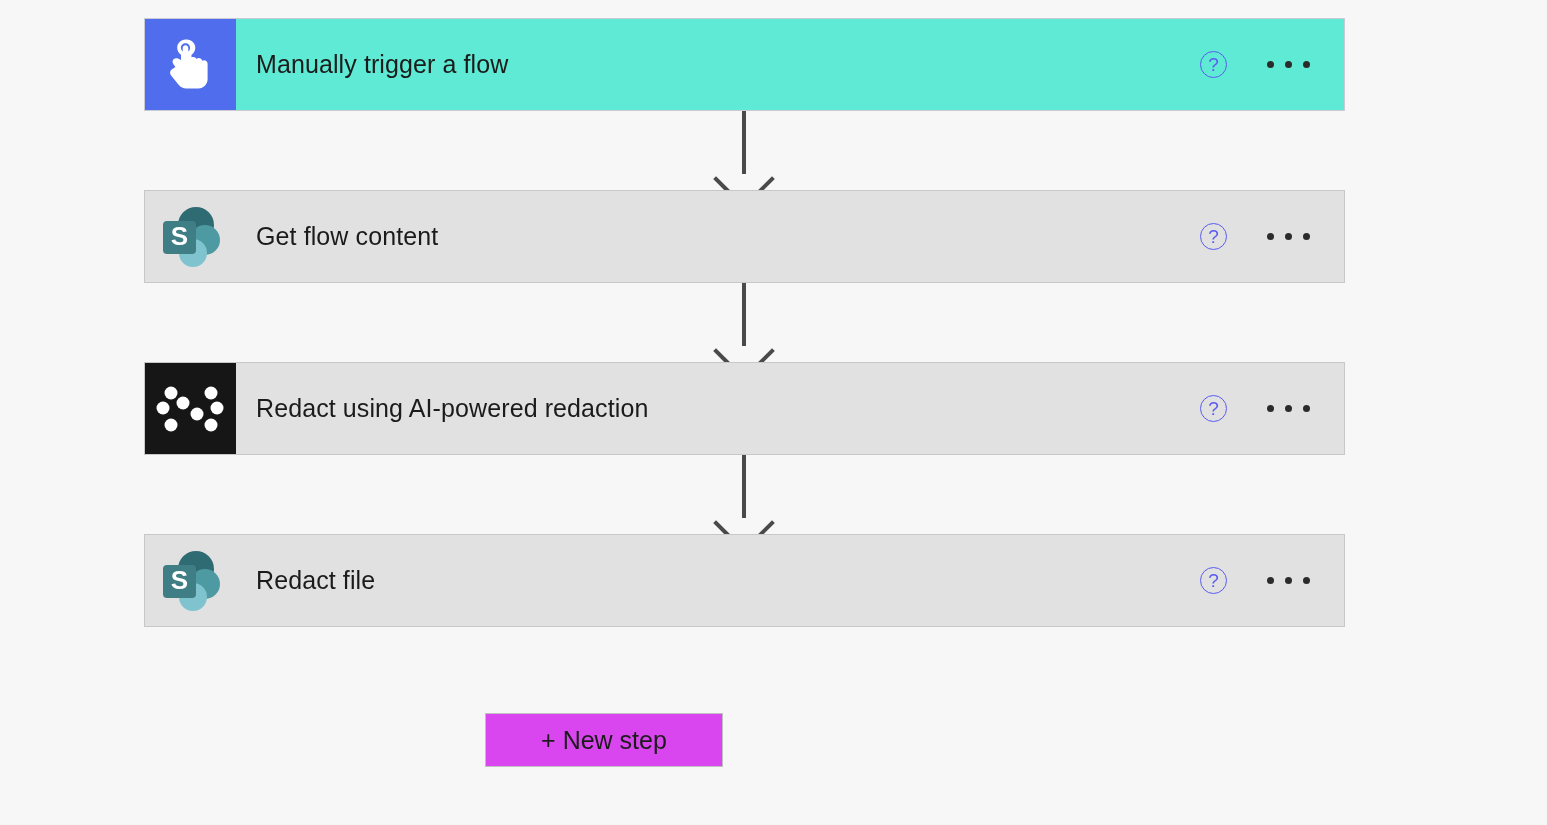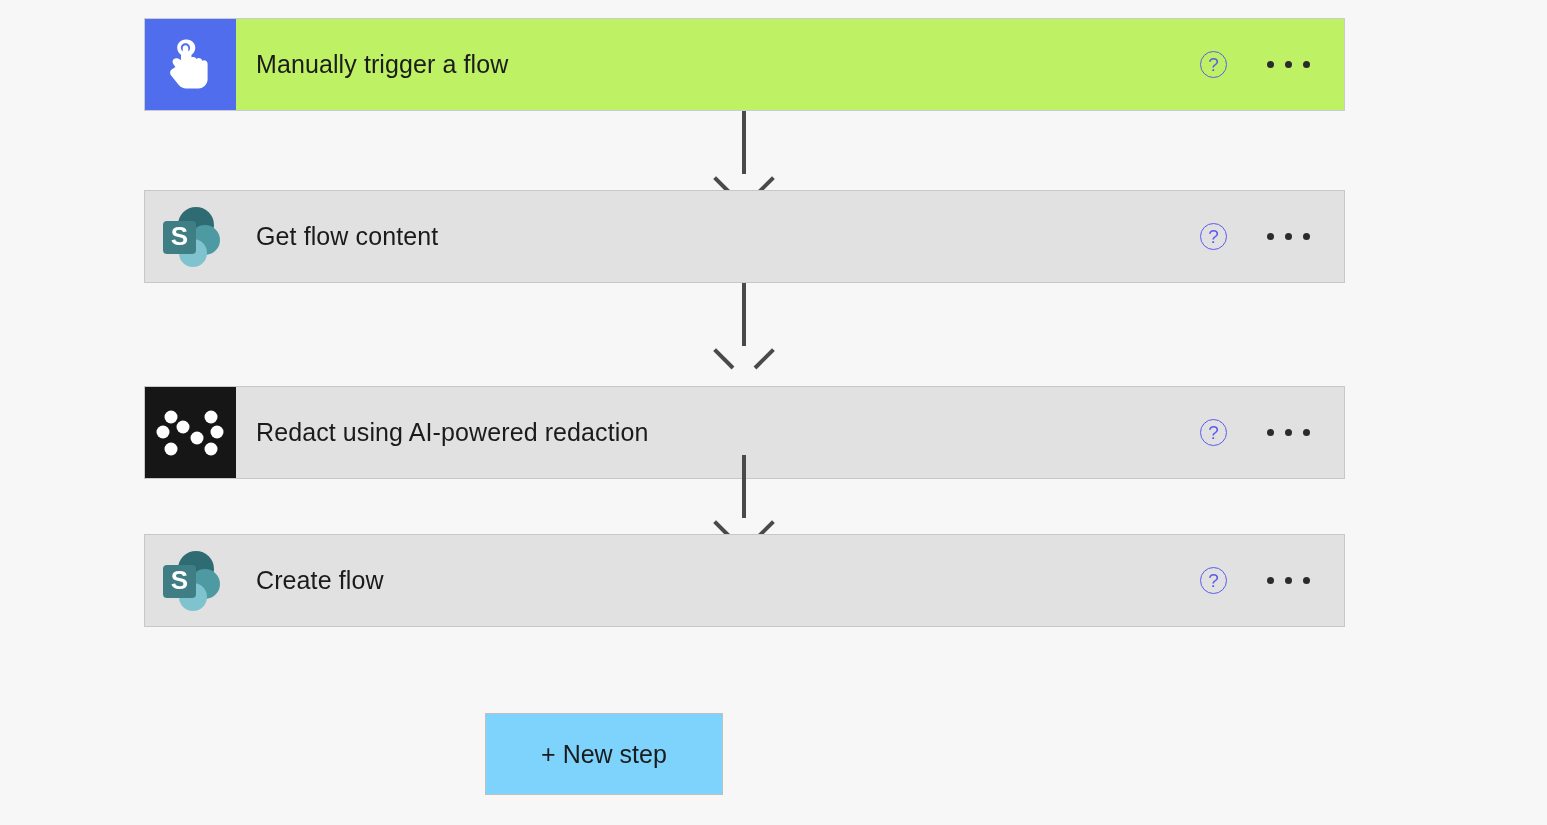--- a/index.html
+++ b/index.html
@@ -27,21 +27,21 @@
     left: 144px;
     width: 1201px;
     height: 93px;
     box-sizing: border-box;
     border: 1px solid #c8c8c8;
     background: #e1e1e1;
     display: flex;
     align-items: stretch;
   }
   .step-card.trigger {
-    background: #bef264;
+    background: #5eead4;
     border-color: #c9cbd4;
   }
 
   .step-icon {
     width: 91px;
     min-width: 91px;
     display: flex;
     align-items: center;
     justify-content: center;
     align-self: stretch;
@@ -142,24 +142,24 @@
   
   .button-bar {
     position: absolute;
     left: 485px;
     top: 713px;
     display: flex;
     gap: 40px;
   }
   .flow-button {
     width: 238px;
-    height: 82px;
+    height: 54px;
     box-sizing: border-box;
     border: 1px solid #c0c0c0;
-    background: #7dd3fc;
+    background: #d946ef;
     color: #1b1b1b;
     font-size: 25px;
     font-family: "Liberation Sans", sans-serif;
     display: flex;
     align-items: center;
     justify-content: center;
     cursor: pointer;
   }
 
   
@@ -216,21 +216,21 @@
           <i></i>
         </div>
     </div>
   </div>
 
   <div class="connector" style="top:283px; height:79px;">
     <div class="shaft" style="height:63px;"></div>
     <div class="head" style="top:61px;"></div>
   </div>
 
-  <div class="step-card" style="top:362px;margin-top:24px;">
+  <div class="step-card" style="top:362px;">
     <div class="step-icon redact-icon-box">
       <svg class="icon-svg" width="72" height="60" viewBox="0 0 72 60" aria-hidden="true">
         <circle cx="16" cy="14" r="6.5" fill="#ffffff"></circle>
         <circle cx="8" cy="29" r="6.5" fill="#ffffff"></circle>
         <circle cx="16" cy="46" r="6.5" fill="#ffffff"></circle>
         <circle cx="28" cy="24" r="6.5" fill="#ffffff"></circle>
         <circle cx="42" cy="35" r="6.5" fill="#ffffff"></circle>
         <circle cx="56" cy="14" r="6.5" fill="#ffffff"></circle>
         <circle cx="62" cy="29" r="6.5" fill="#ffffff"></circle>
         <circle cx="56" cy="46" r="6.5" fill="#ffffff"></circle>
@@ -257,21 +257,21 @@
   <div class="step-card" style="top:534px;">
     <div class="step-icon sp-icon-box">
       <svg class="icon-svg" width="74" height="74" viewBox="0 0 74 74" aria-hidden="true">
         <circle cx="42" cy="25" r="18" fill="#2f6b72"></circle>
         <circle cx="51" cy="40" r="15" fill="#4e9aa3"></circle>
         <circle cx="39" cy="53" r="14" fill="#7fc3ce"></circle>
         <rect x="9" y="21" width="33" height="33" rx="4" fill="#3f7e84"></rect>
         <text x="25.5" y="45" font-family="Liberation Sans, sans-serif" font-size="26" font-weight="bold" fill="#ffffff" text-anchor="middle">S</text>
       </svg>
     </div>
-    <div class="step-title">Create flow</div>
+    <div class="step-title">Redact file</div>
     <div class="step-actions">
       <div class="help-icon">
           <span>?</span>
         </div>
       <div class="ellipsis">
           <i></i>
           <i></i>
           <i></i>
         </div>
     </div>

